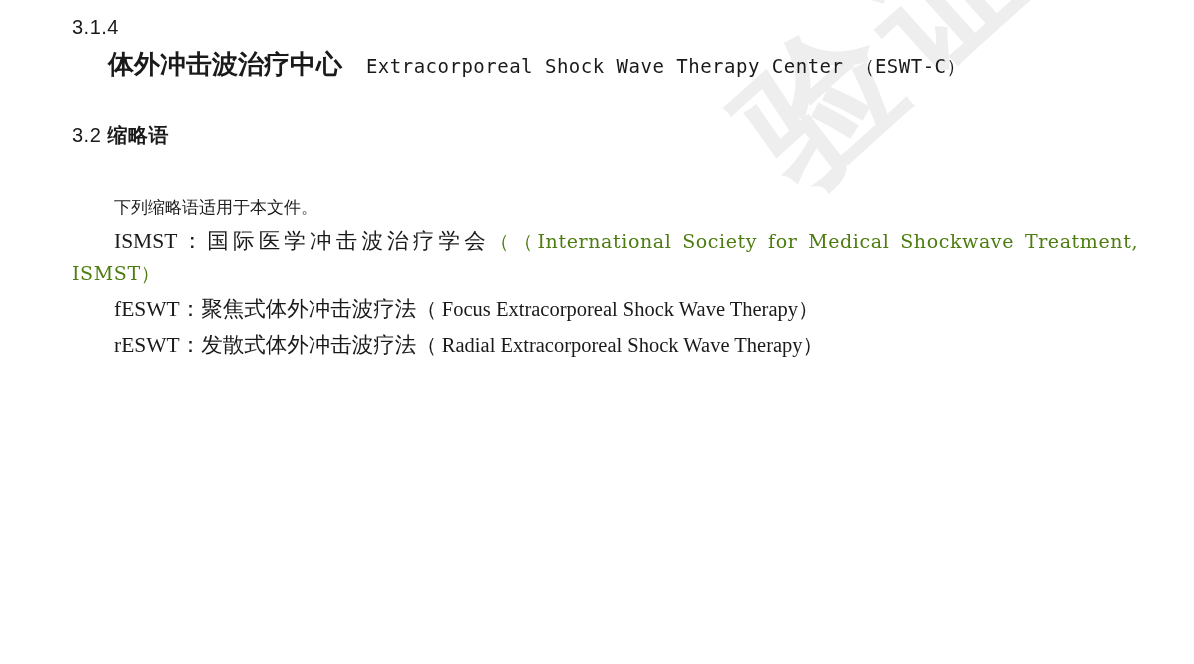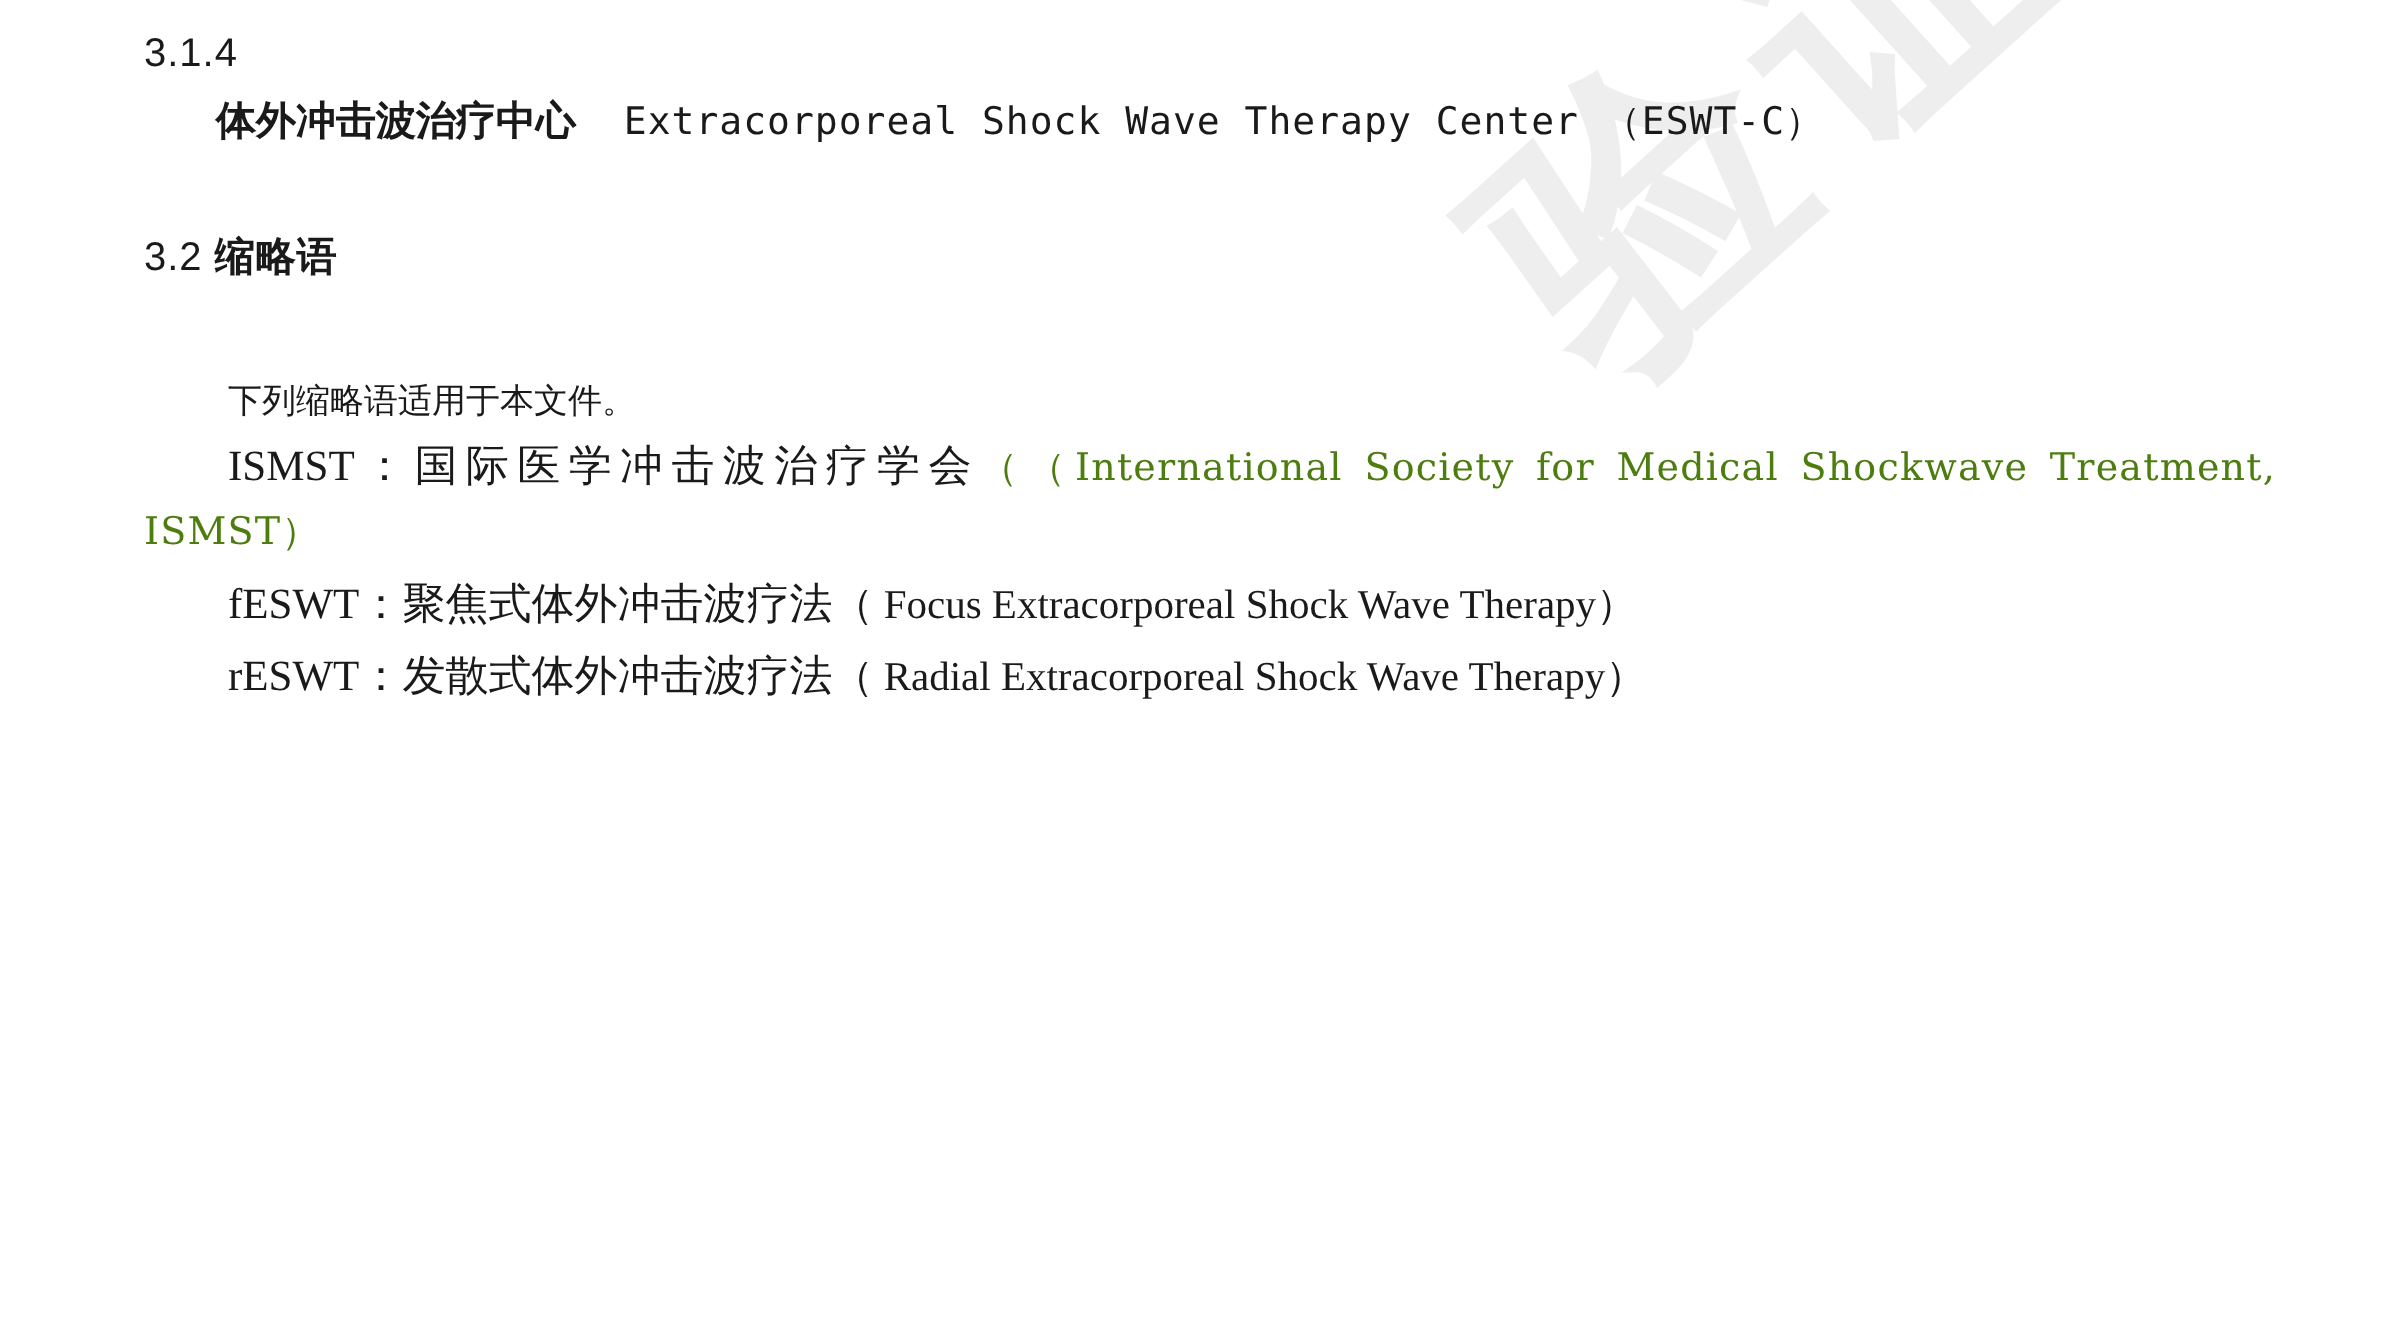--- a/index.html
+++ b/index.html
@@ -59,21 +59,21 @@
   }
   .term-line {
     font-size: 21px;
     margin: 2px 0 6px 0;
     text-indent: 36px;
     line-height: 1.5;
   }
   .term-cn {
     font-family: Liberation Sans, sans-serif;
     font-weight: bold;
-    font-size: 20px;
+    font-size: 26px;
   }
   .term-en {
     font-family: "DejaVu Sans Mono", monospace;
     font-size: 19px;
     letter-spacing: 0.5px;
   }
   p.body-text {
     font-size: 21.5px;
     line-height: 1.52;
     margin: 0 0 2px 0;

